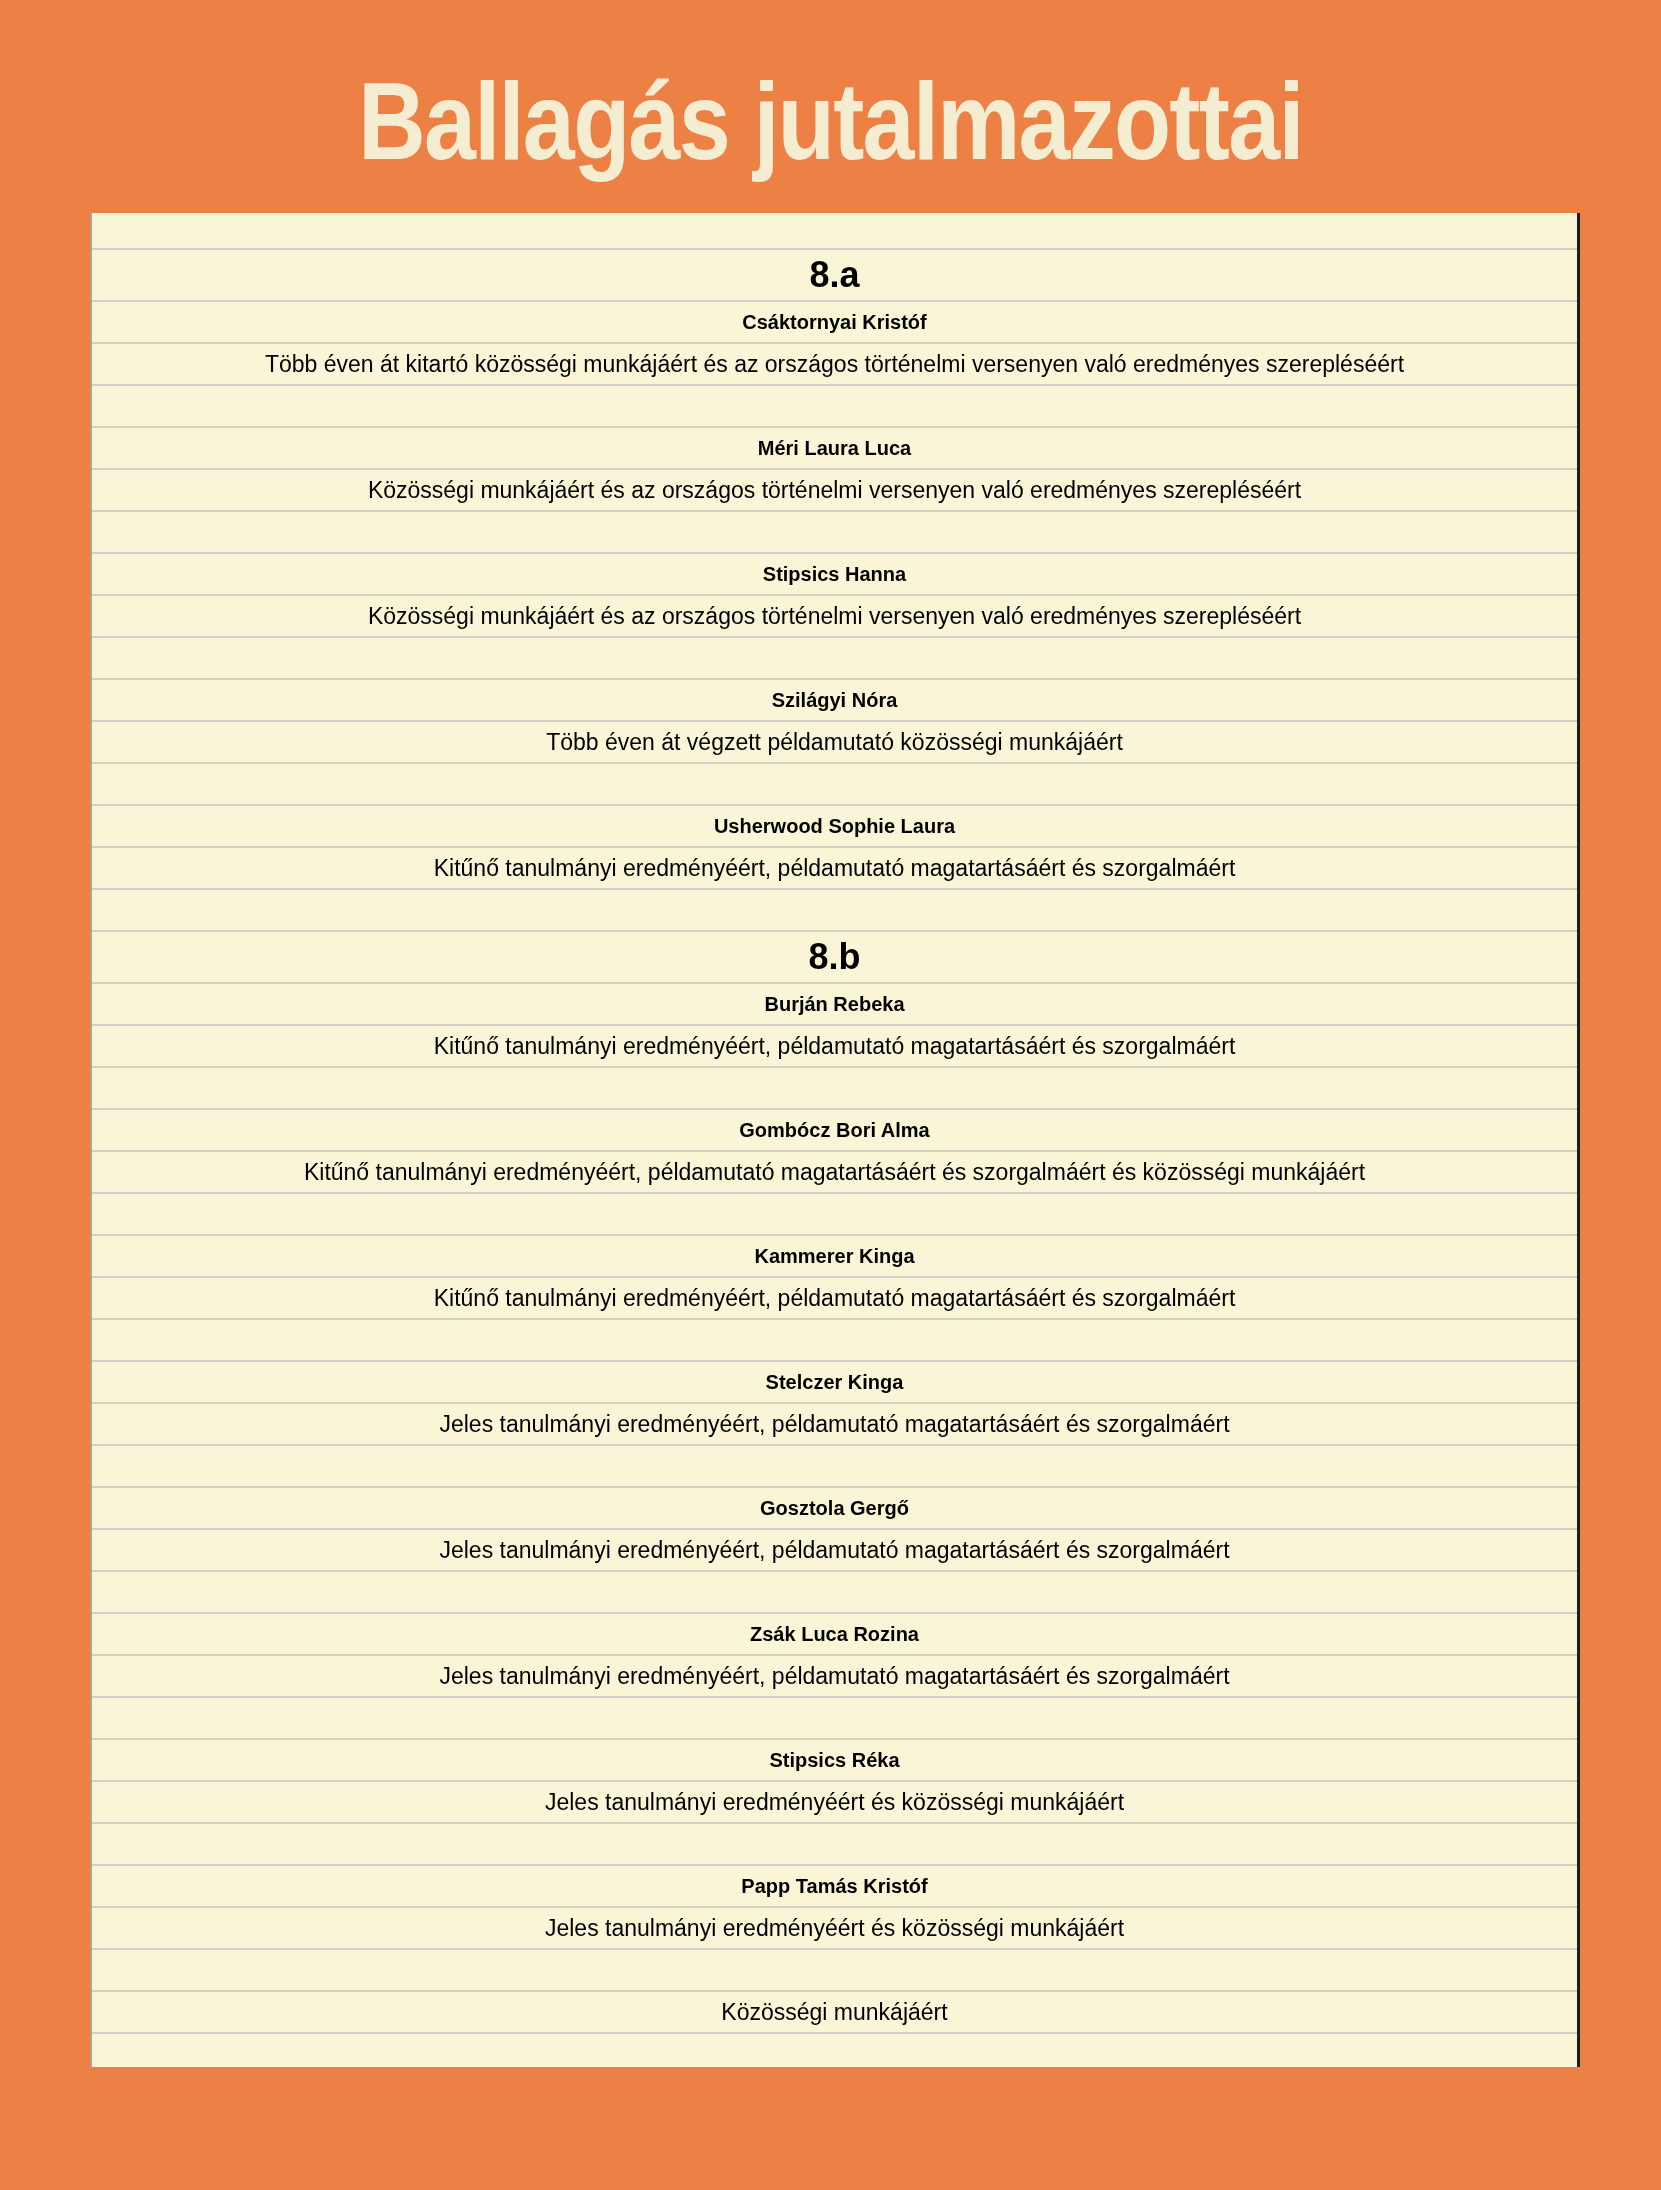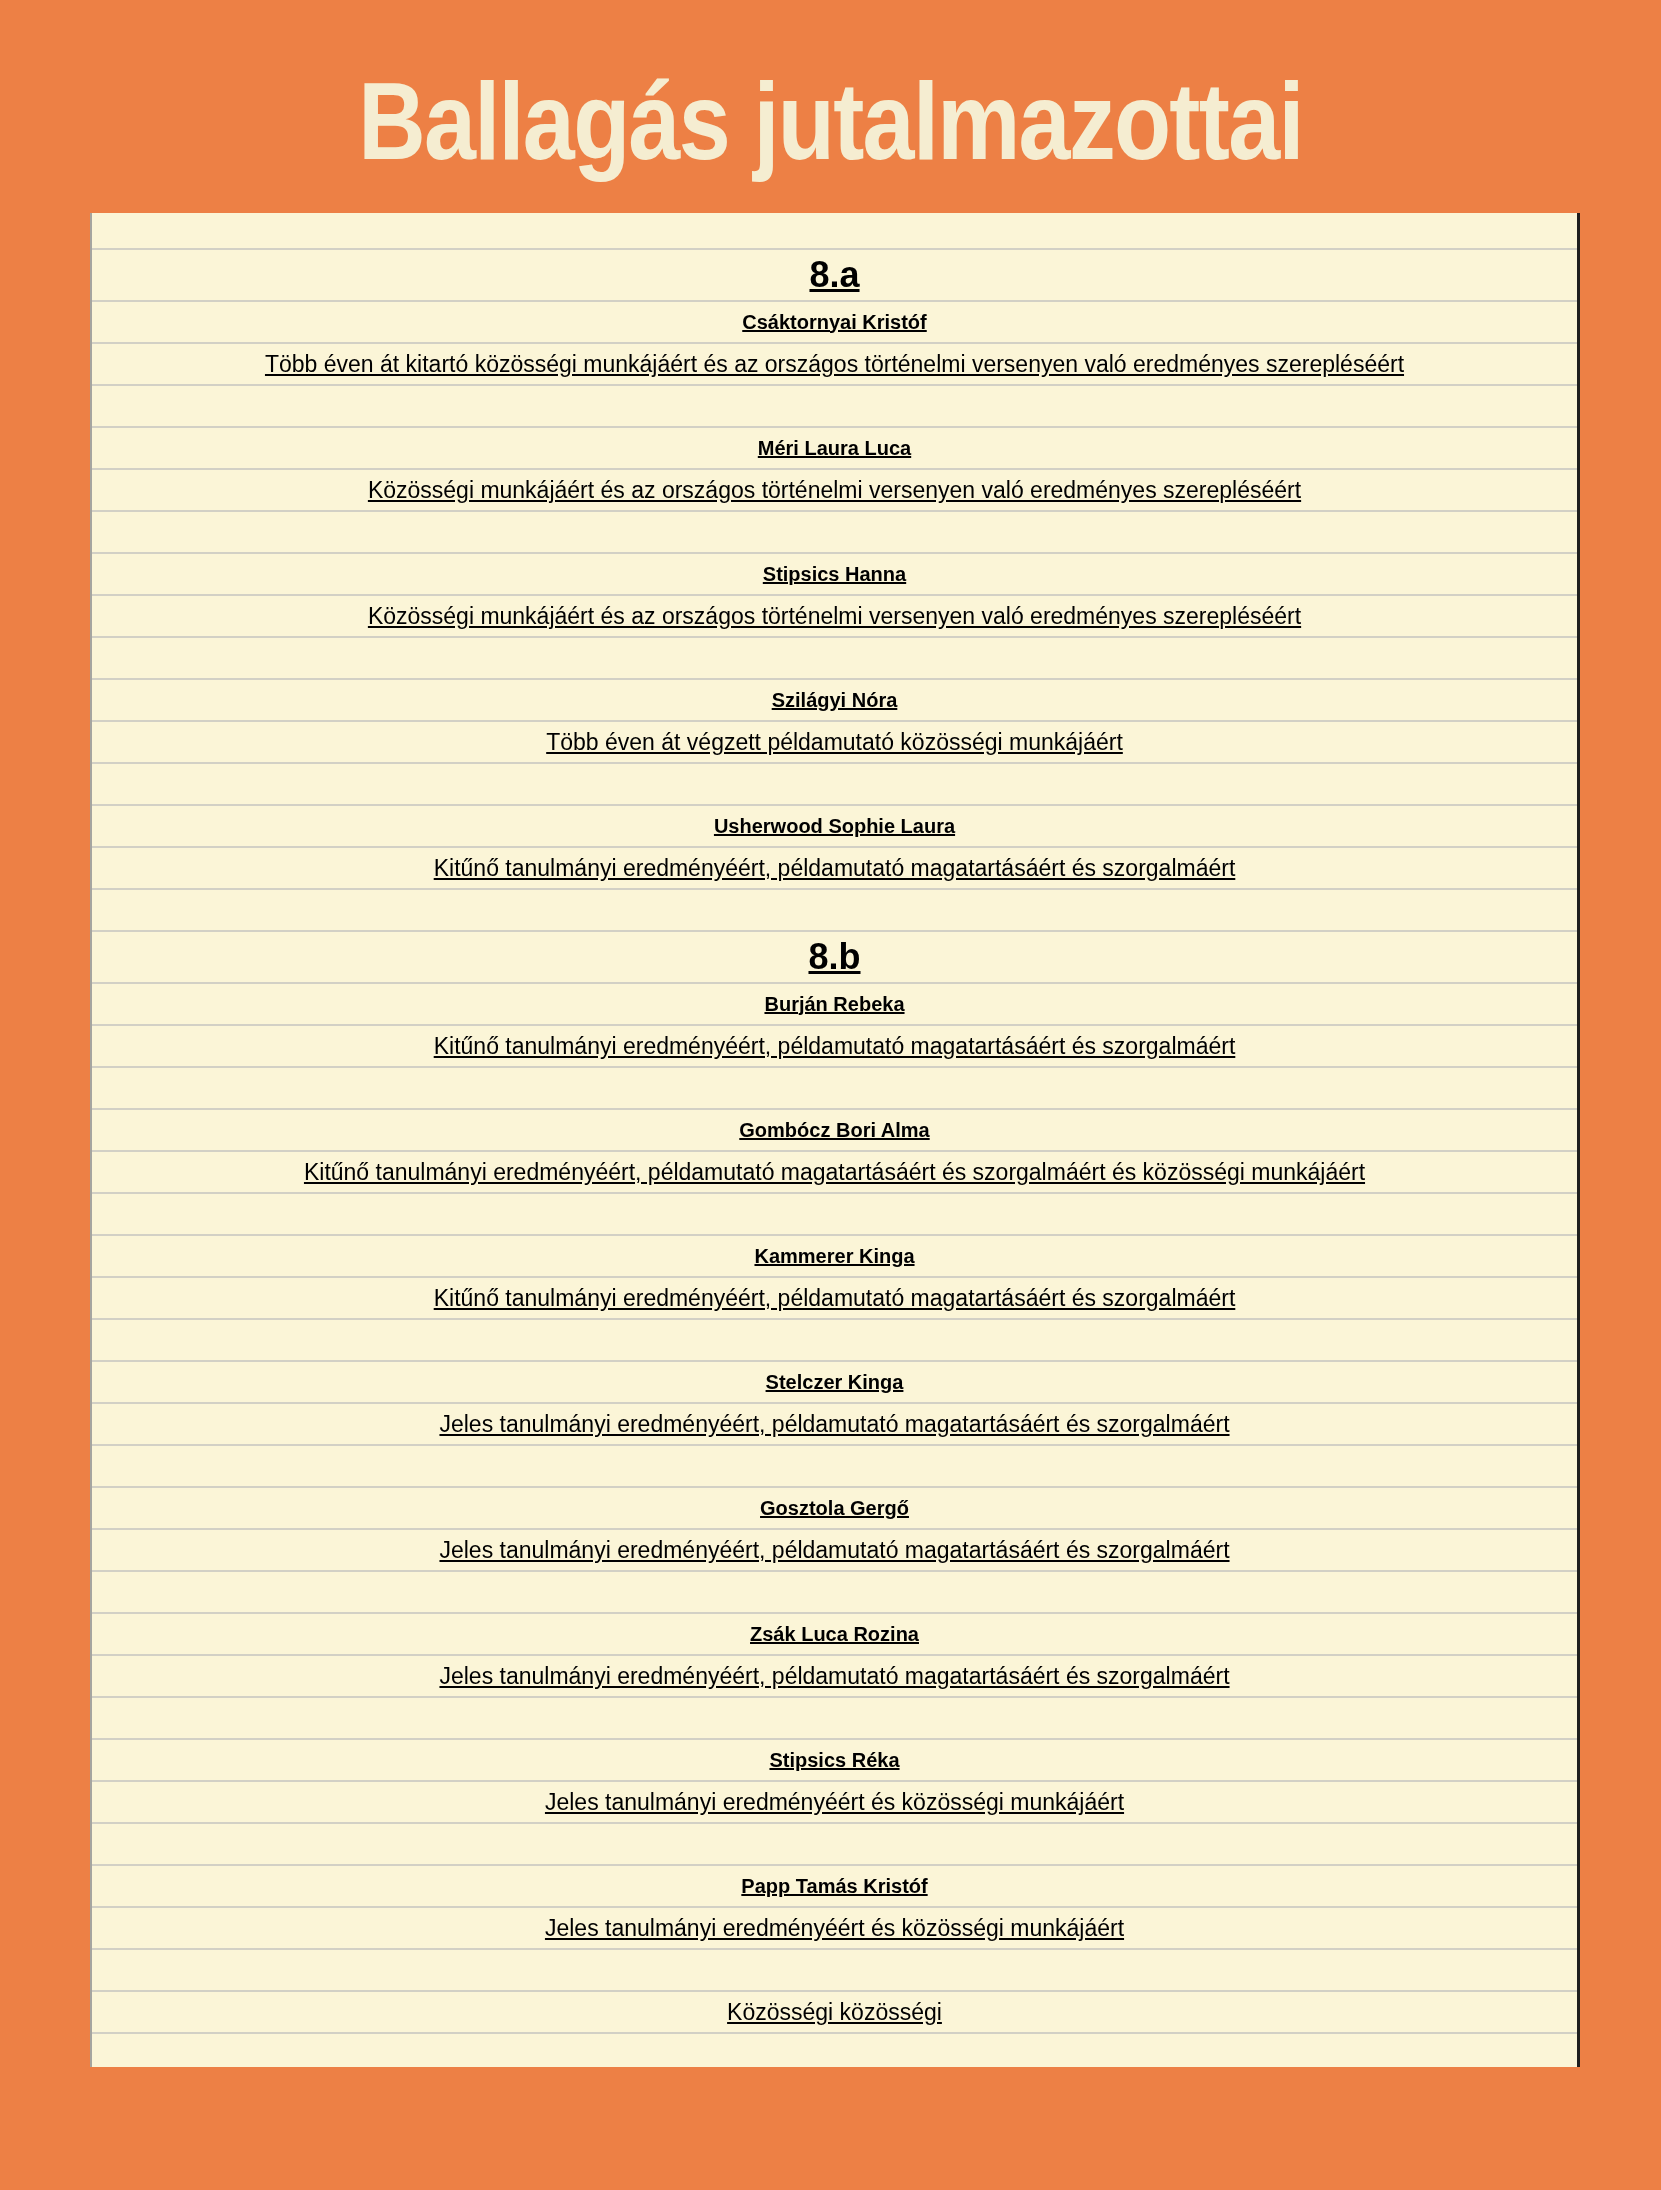--- a/index.html
+++ b/index.html
@@ -46,21 +46,21 @@
     border-bottom: 2px solid var(--grid-line, #D2D0C5);
     color: var(--text-color, #000000);
     white-space: nowrap;
     overflow: visible;
   }
   .row-spacer-top   { height: 37px; }
   .row-header       { height: 52px; font-size: 36px; font-weight: bold; }
   .row-name         { font-size: 20px; font-weight: bold; }
   .row-desc         { font-size: 23px; }
   .row-spacer-bottom{ height: 33px; border-bottom: none; }
-  .cell-text { display: inline-block; text-decoration: underline; }
+  .cell-text { display: inline-block; }
 </style>
 </head>
 <body>
 
 <h1 class="page-title">Ballagás jutalmazottai</h1>
 
 <div class="awards-panel">
     <div class="row row-spacer row-spacer-top"></div>
     <div class="row row-header">
       <span class="cell-text">8.a</span>
@@ -153,16 +153,16 @@
     </div>
     <div class="row row-spacer"></div>
     <div class="row row-name">
       <span class="cell-text">Papp Tamás Kristóf</span>
     </div>
     <div class="row row-desc">
       <span class="cell-text">Jeles tanulmányi eredményéért és közösségi munkájáért</span>
     </div>
     <div class="row row-spacer"></div>
     <div class="row row-desc">
-      <span class="cell-text">Közösségi közösségi</span>
+      <span class="cell-text">Közösségi munkájáért</span>
     </div>
     <div class="row row-spacer row-spacer-bottom"></div>
   </div>
 
 </body></html>

